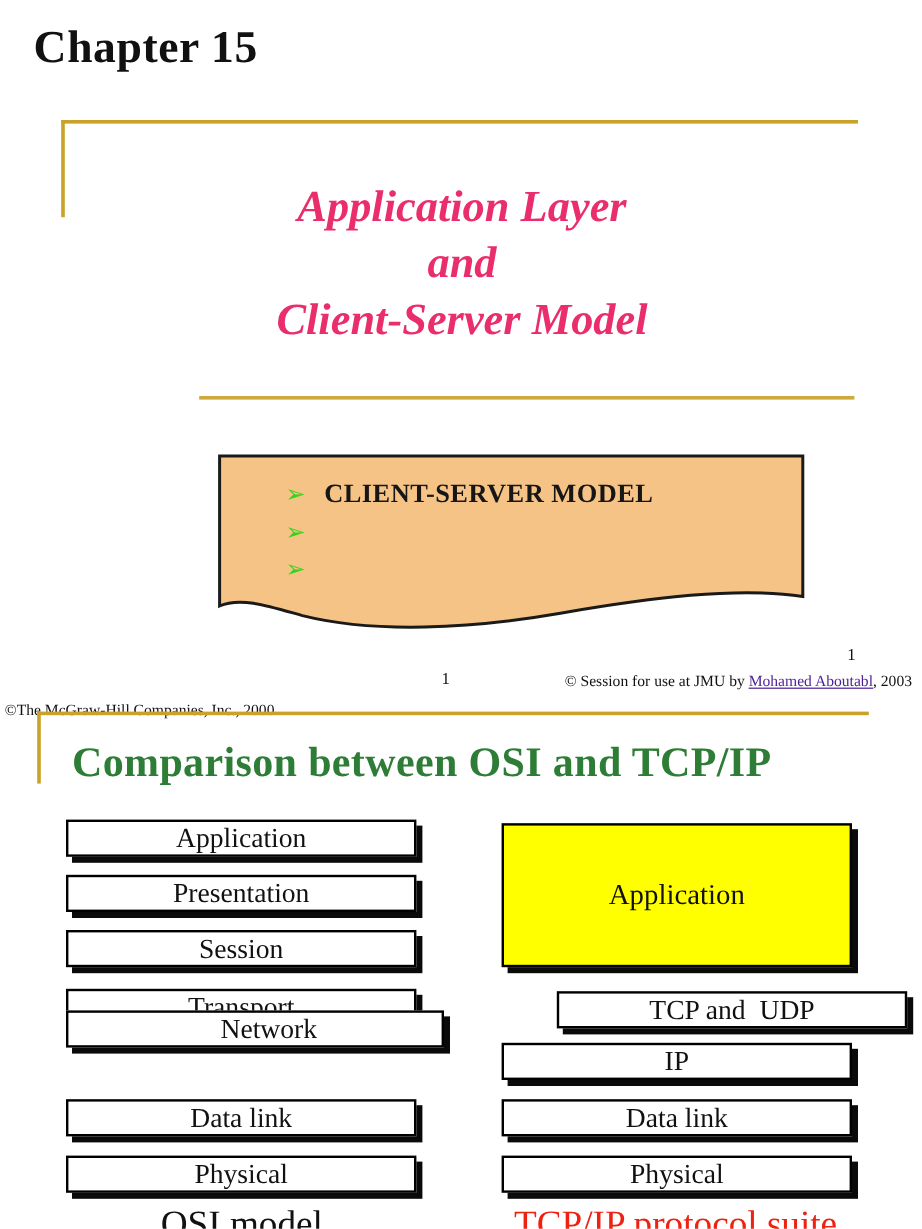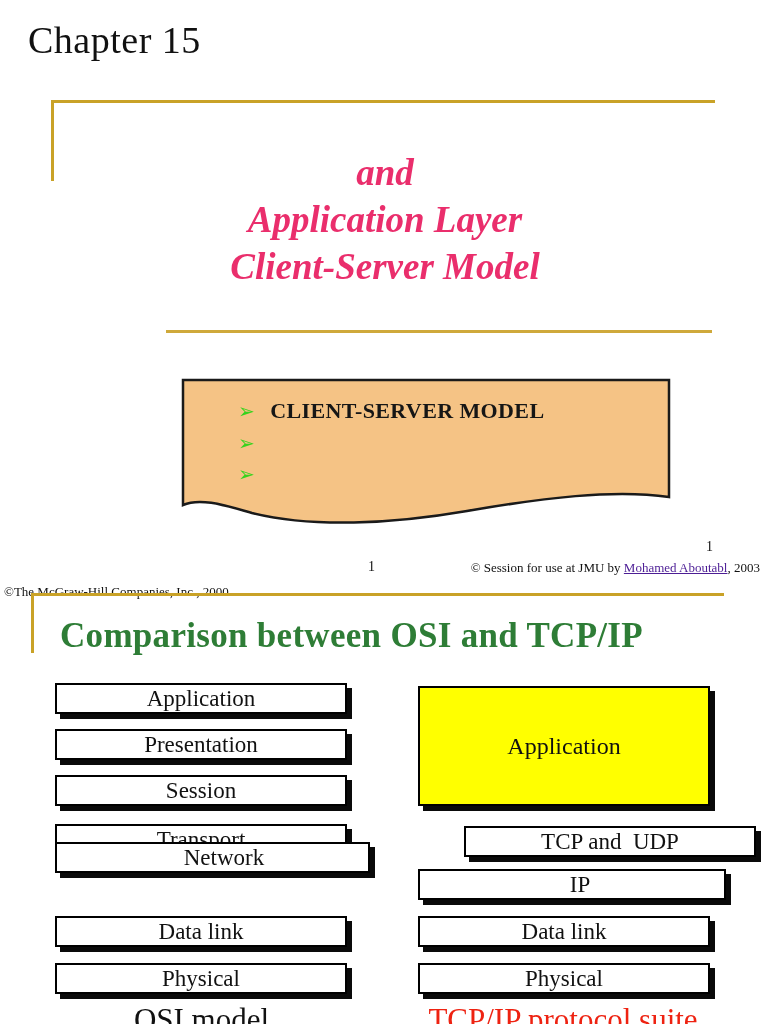--- a/index.html
+++ b/index.html
@@ -6,21 +6,21 @@
   body {
     width:768px; height:1024px;
     position:relative; overflow:hidden;
     background:#ffffff;
     font-family:"Liberation Serif", serif;
     color:#111;
   }
   .abs { position:absolute; }
 
   
-  #chapter-title { left:28px; top:18px; font-size:38px; letter-spacing:0.5px; }
+  #chapter-title { left:28px; top:18px; font-size:38px; letter-spacing:0.5px;font-weight:bold; }
 
   .gold { background:#C9A227; }
   #s1-frame-top  { left:51px; top:100px; width:664px; height:3px; }
   #s1-frame-left { left:51px; top:100px; width:3px;  height:81px; }
 
   #title-block {
     left:54px; top:150px; width:662px;
     text-align:center;
     font-size:37px; font-weight:bold; font-style:italic;
     color:#EA2E6C; line-height:1.27;
@@ -61,37 +61,37 @@
   #osi-row-0 { top:683px; } #osi-row-1 { top:729px; } #osi-row-2 { top:775px; }
   #osi-row-3 { top:824px; } #osi-row-4 { top:842px;padding-left:23px; } #osi-row-5 { top:916px; }
   #osi-row-6 { top:963px; }
 
   #tcp-app-box {
     position:absolute; left:418px; top:686px; width:288px; height:116px;
     background:#FFFF00; border:2.5px solid #000; box-shadow:5px 5px 0 #0a0a0a;
     display:flex; align-items:center; justify-content:center;
     font-size:24px;
   }
-  #tcp-row-0 { top:826px;margin-left:46px; } #tcp-row-1 { top:869px;padding-left:16px; } #tcp-row-2 { top:916px; }
+  #tcp-row-0 { top:826px;margin-left:46px; } #tcp-row-1 { top:869px; } #tcp-row-2 { top:916px; }
   #tcp-row-3 { top:963px; }
 
   #osi-caption   { left:55px;  top:1002px; width:293px; text-align:center; font-size:31px; color:#111; }
   #tcpip-caption { left:413px; top:1002px; width:300px; text-align:center; font-size:31px; color:#EE2211; }
 </style>
 </head>
 <body>
 
 <div class="abs" id="chapter-title">Chapter 15</div>
 
 <div class="abs gold" id="s1-frame-top"></div>
 <div class="abs gold" id="s1-frame-left"></div>
 
 <div class="abs" id="title-block">
+  <div>Application Layer</div>
   <div>and</div>
-  <div>Application Layer</div>
   <div>Client-Server Model</div>
 </div>
 
 <div class="abs" id="under-title-line"></div>
 
 <svg class="abs" id="callout-box" viewBox="0 0 492 154">
   <path d="M2,2 L488,2 L488,119 C 432,111 362,120 286,133 C 211,146 131,150 71,135 C 46,128 20,119 2,127 Z" stroke="#1a1a1a" stroke-width="2.5" fill="#F5C385"></path>
 </svg>
 
 <ul class="abs" id="bullet-list">

